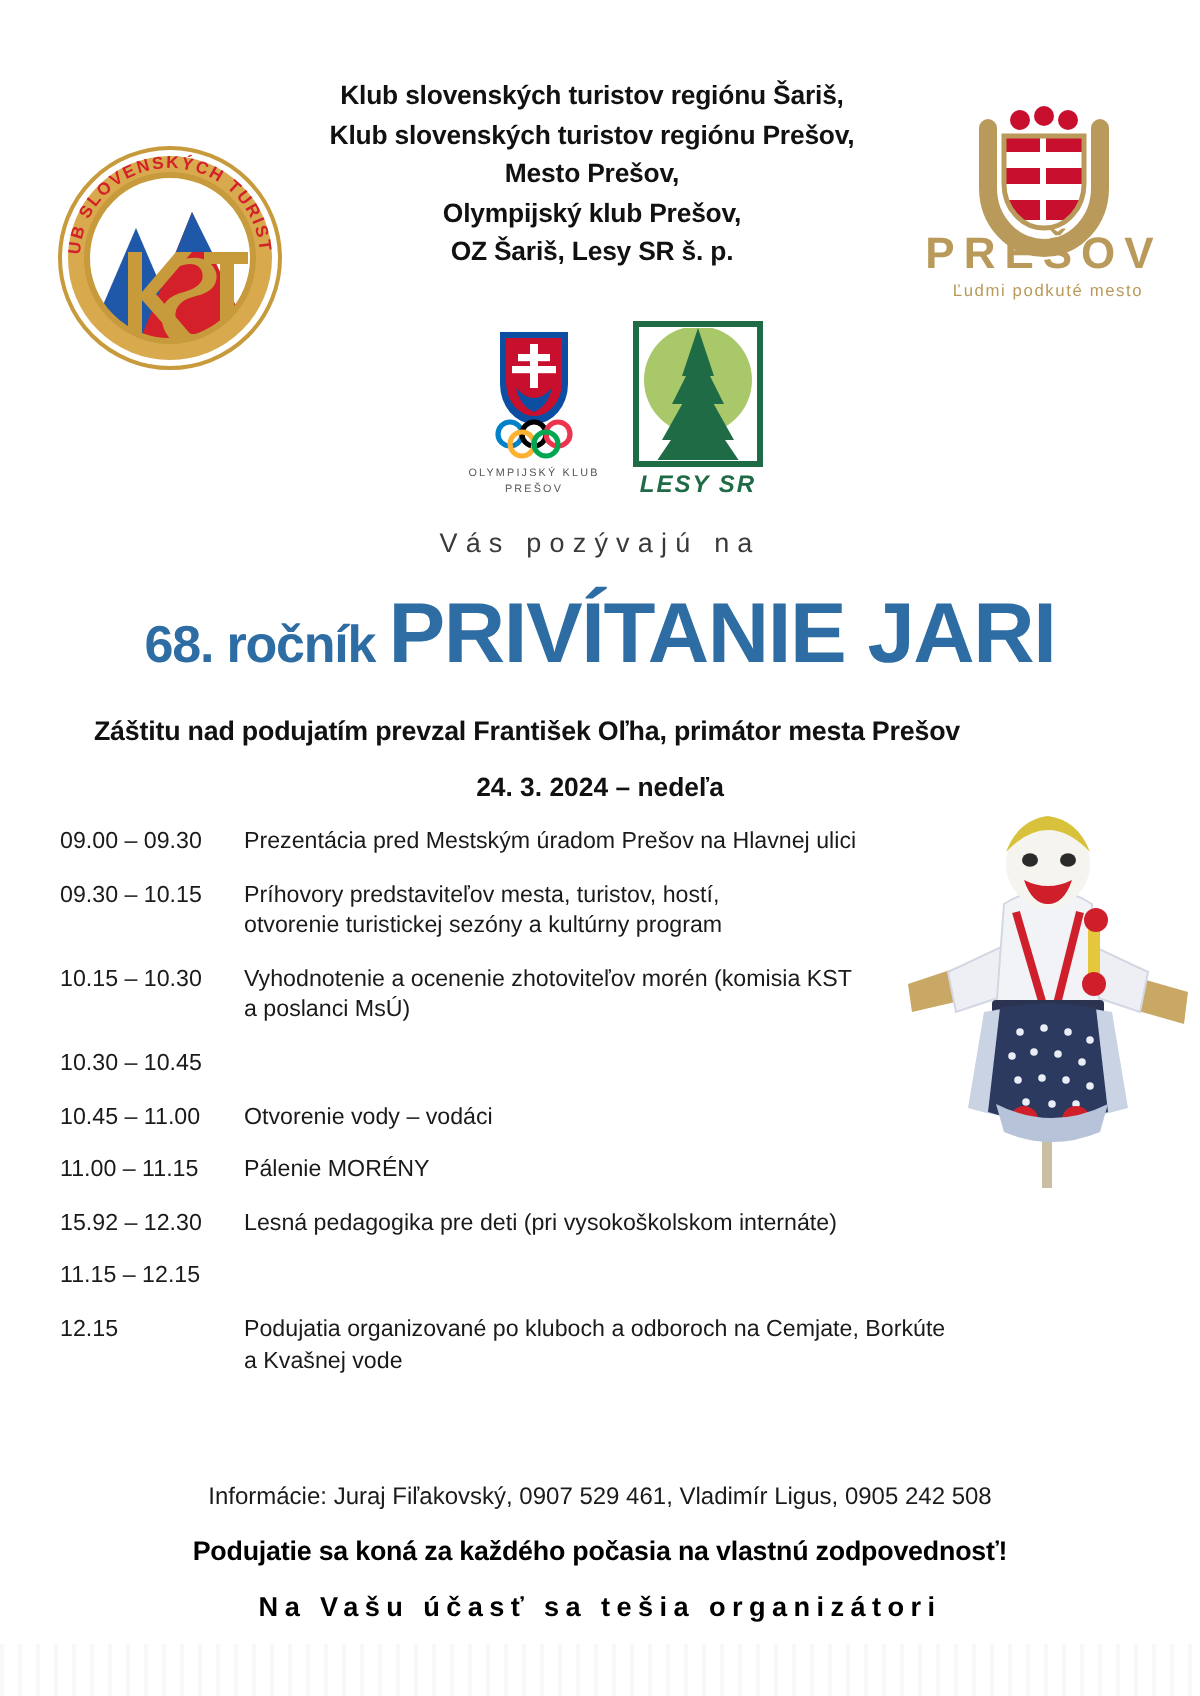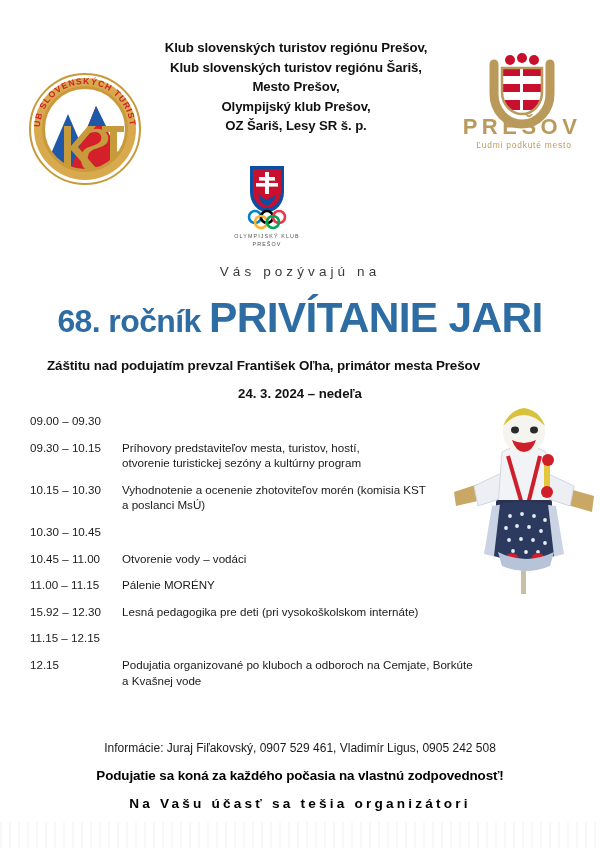--- a/index.html
+++ b/index.html
@@ -50,21 +50,21 @@
     font-size: 13.5px; letter-spacing: 4.1px;
     color: #3a3a3a; font-weight: 400;
   }
 
   
   .title-row {
     position: absolute; top: 294px; left: 0; width: 600px;
     text-align: center; white-space: nowrap;
   }
   .title-small {
-    font-size: 32px; font-weight: bold; letter-spacing: -0.6px;
+    font-size: 26px; font-weight: bold; letter-spacing: -0.6px;
     vertical-align: baseline;
   }
   .title-big {
     font-size: 42.5px; font-weight: bold; letter-spacing: -0.7px;
     vertical-align: baseline;
   }
 
   
   .subtitle {
     position: absolute; top: 358px; left: 0; width: 480px;
@@ -156,22 +156,22 @@
           </g>
         </g>
         <circle cx="59" cy="59" r="41.5" fill="none" stroke="#C79A3C" stroke-width="3"></circle>
         <text font-family="Liberation Sans, sans-serif" font-size="8.6" font-weight="bold" fill="#D3202A" letter-spacing="1.1">
           <textPath href="#kstarc" startOffset="50%" text-anchor="middle">KLUB SLOVENSKÝCH TURISTOV</textPath>
         </text>
       </svg>
     </div>
 
     <div class="org-lines">
+      <div>Klub slovenských turistov regiónu Šariš,</div>
       <div>Klub slovenských turistov regiónu Prešov,</div>
-      <div>Klub slovenských turistov regiónu Šariš,</div>
       <div>Mesto Prešov,</div>
       <div>Olympijský klub Prešov,</div>
       <div>OZ Šariš, Lesy SR š. p.</div>
     </div>
 
     <div class="presov-logo">
       <svg viewBox="0 0 140 120" width="140" height="120" aria-hidden="true">
 
         <path d="M 42 22 L 42 52 a 28 30 0 0 0 56 0 L 98 22" fill="none" stroke="#B99A5B" stroke-width="9" stroke-linecap="round"></path>
 
@@ -217,20 +217,40 @@
           <circle cx="39" cy="57" r="6" stroke="#000000"></circle>
           <circle cx="51" cy="57" r="6" stroke="#EE334E"></circle>
           <circle cx="33" cy="62" r="6" stroke="#FCB131"></circle>
           <circle cx="45" cy="62" r="6" stroke="#00A651"></circle>
         </g>
         <text x="39" y="78" text-anchor="middle" font-family="Liberation Sans, sans-serif" font-size="5.4" letter-spacing="1.1" fill="#555">OLYMPIJSKÝ KLUB</text>
         <text x="39" y="86" text-anchor="middle" font-family="Liberation Sans, sans-serif" font-size="5.4" letter-spacing="1.1" fill="#555">PREŠOV</text>
       </svg>
     </div>
 
+    <div class="lesy-logo">
+      <svg viewBox="0 0 74 90" width="74" height="90" aria-hidden="true">
+        <rect x="6" y="2" width="62" height="70" fill="#ffffff" stroke="#1F6B45" stroke-width="3"></rect>
+        <clipPath id="lesyclip">
+            <rect x="8" y="4" width="58" height="66"></rect>
+          </clipPath>
+        <g clip-path="url(#lesyclip)">
+          <circle cx="37" cy="30" r="27" fill="#A9C86A"></circle>
+
+          <g fill="#1F6B45">
+            <polygon points="37,4 45,28 29,28"></polygon>
+            <polygon points="37,16 50,42 24,42"></polygon>
+            <polygon points="37,28 55,60 19,60"></polygon>
+            <polygon points="37,40 60,74 14,74"></polygon>
+            <rect x="35" y="58" width="4" height="16"></rect>
+          </g>
+        </g>
+        <text x="37" y="86" text-anchor="middle" font-family="Liberation Sans, sans-serif" font-size="12" font-weight="bold" font-style="italic" letter-spacing="1" fill="#1F6B45">LESY SR</text>
+      </svg>
+    </div>
   </div>
 
   <div class="invite">Vás pozývajú na</div>
 
   <div class="title-row">
     <span class="title-small" style="color: rgb(46, 109, 164);">68. ročník </span><span class="title-big" style="color: rgb(46, 109, 164);">PRIVÍTANIE JARI</span>
   </div>
 
   <div class="subtitle">Záštitu nad podujatím prevzal František Oľha, primátor mesta Prešov</div>
   <div class="date">24. 3. 2024 – nedeľa</div>
@@ -293,20 +313,23 @@
       <circle cx="60" cy="164" r="7" fill="#CE1F2B"></circle>
       <circle cx="86" cy="164" r="7" fill="#CE1F2B"></circle>
       <path d="M 46 156 q 28 14 56 0 l -4 14 q -24 10 -48 0 z" fill="#B7C3D8"></path>
     </svg>
   </div>
 
   <div class="schedule">
 
     <div class="sch-row">
       <div class="sch-time">09.00 – 09.30</div>
+      <div class="sch-desc">
+        <div>Prezentácia pred Mestským úradom Prešov na Hlavnej ulici</div>
+      </div>
     </div>
 
     <div class="sch-row">
       <div class="sch-time">09.30 – 10.15</div>
       <div class="sch-desc">
         <div>Príhovory predstaviteľov mesta, turistov, hostí,</div>
         <div>otvorenie turistickej sezóny a kultúrny program</div>
       </div>
     </div>
 

